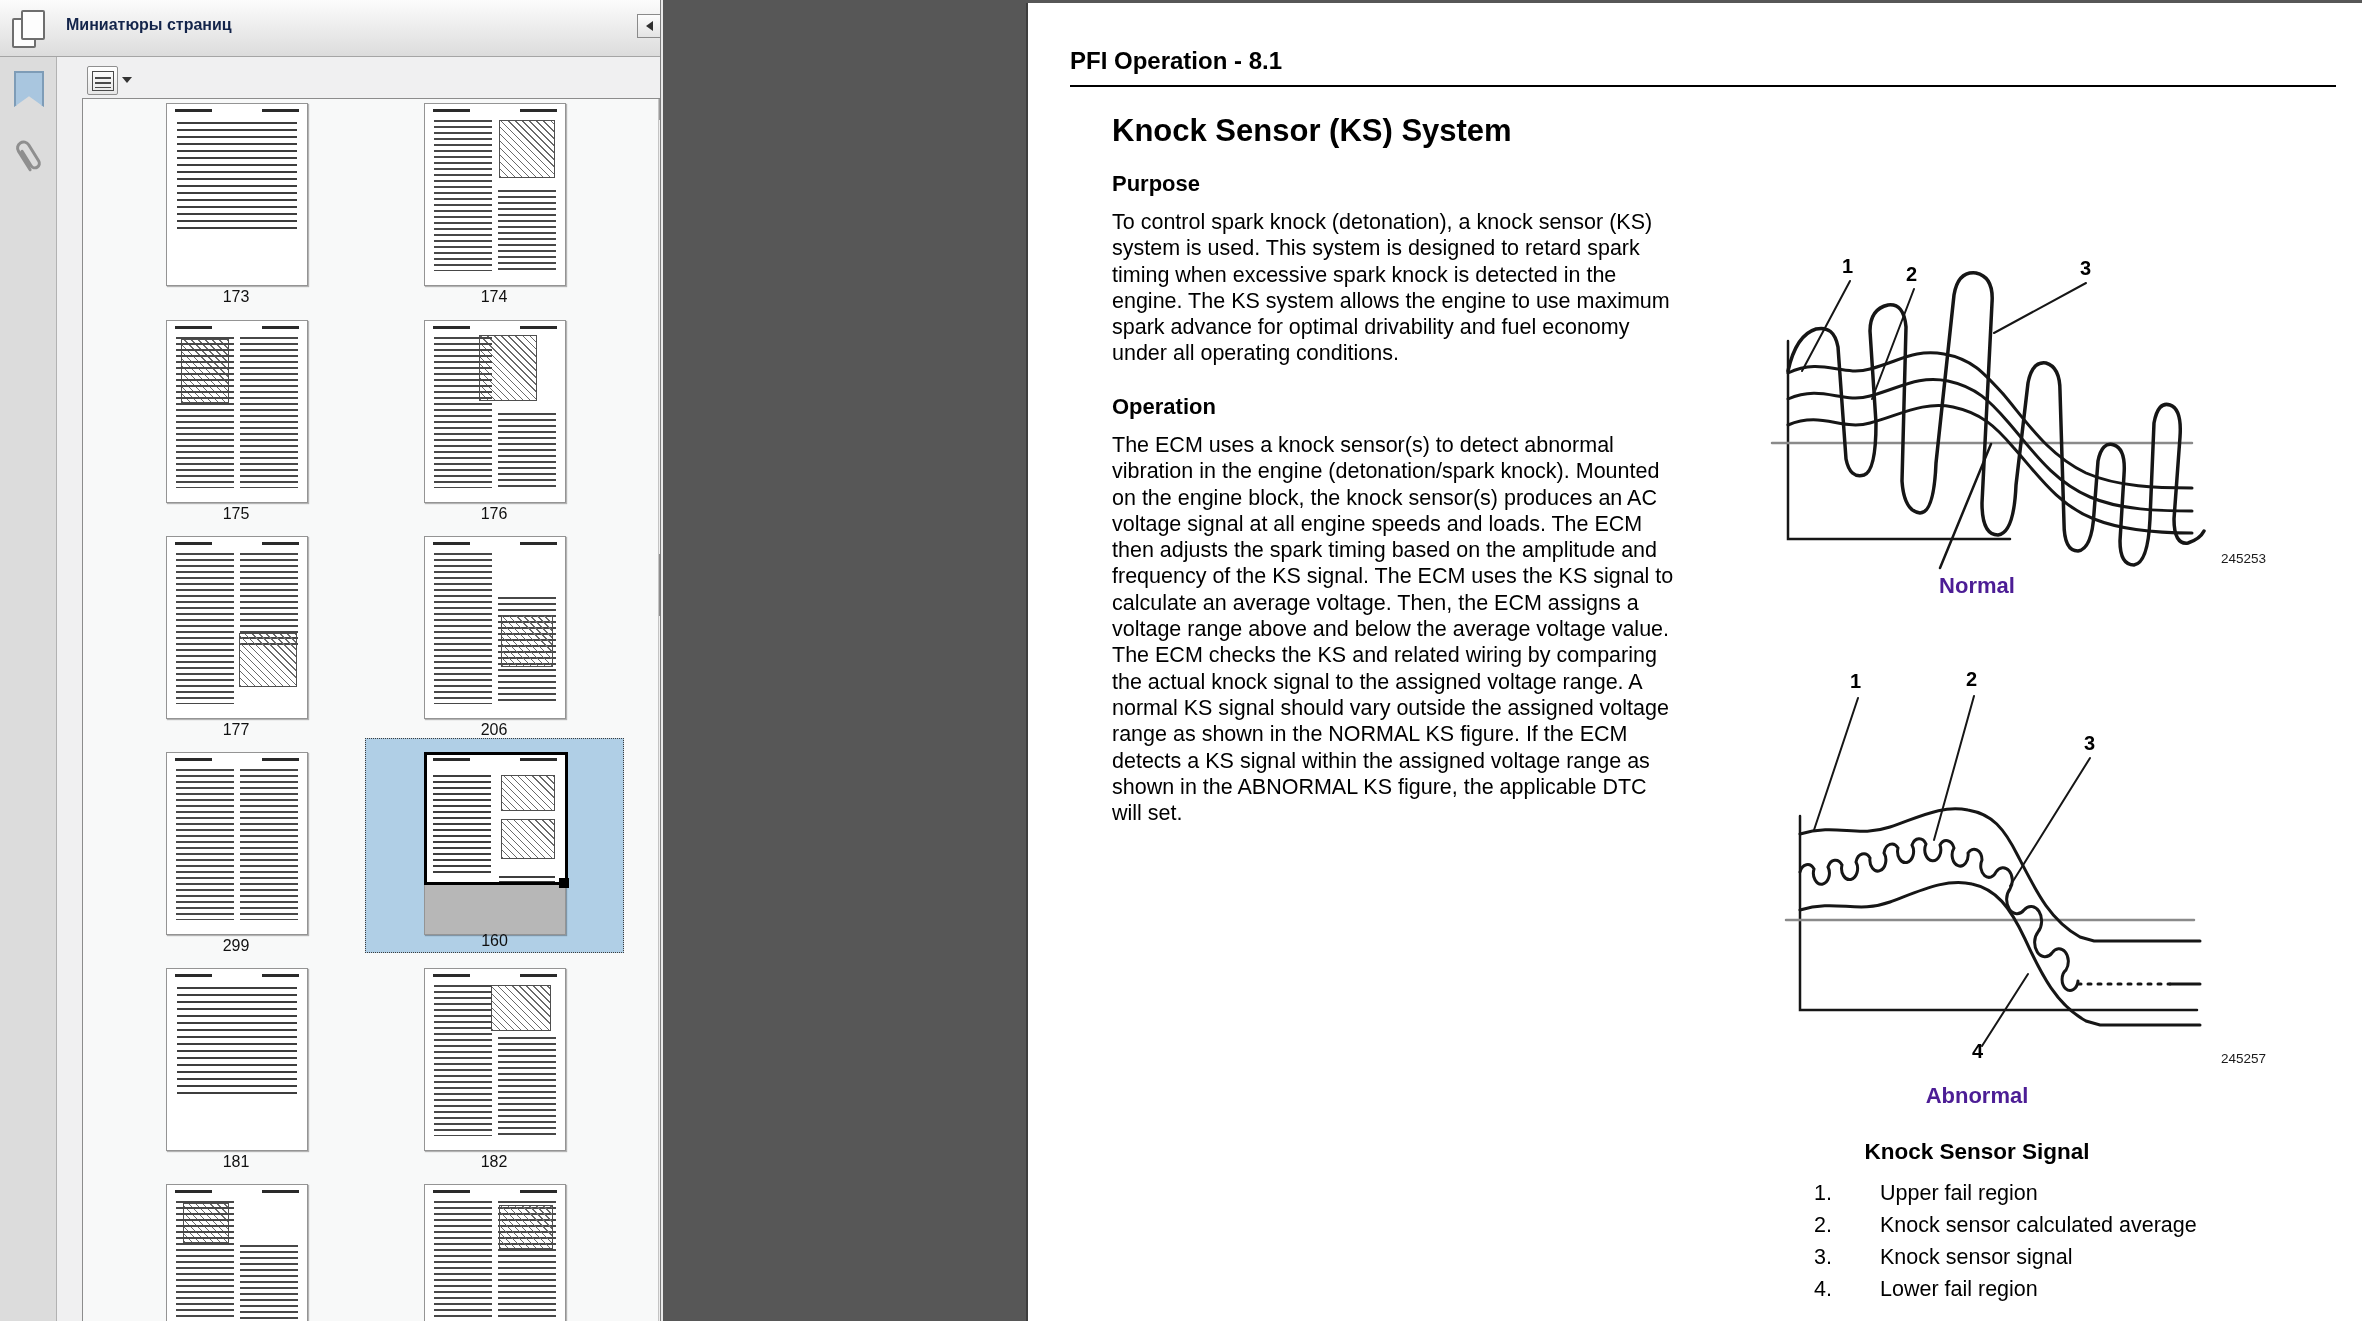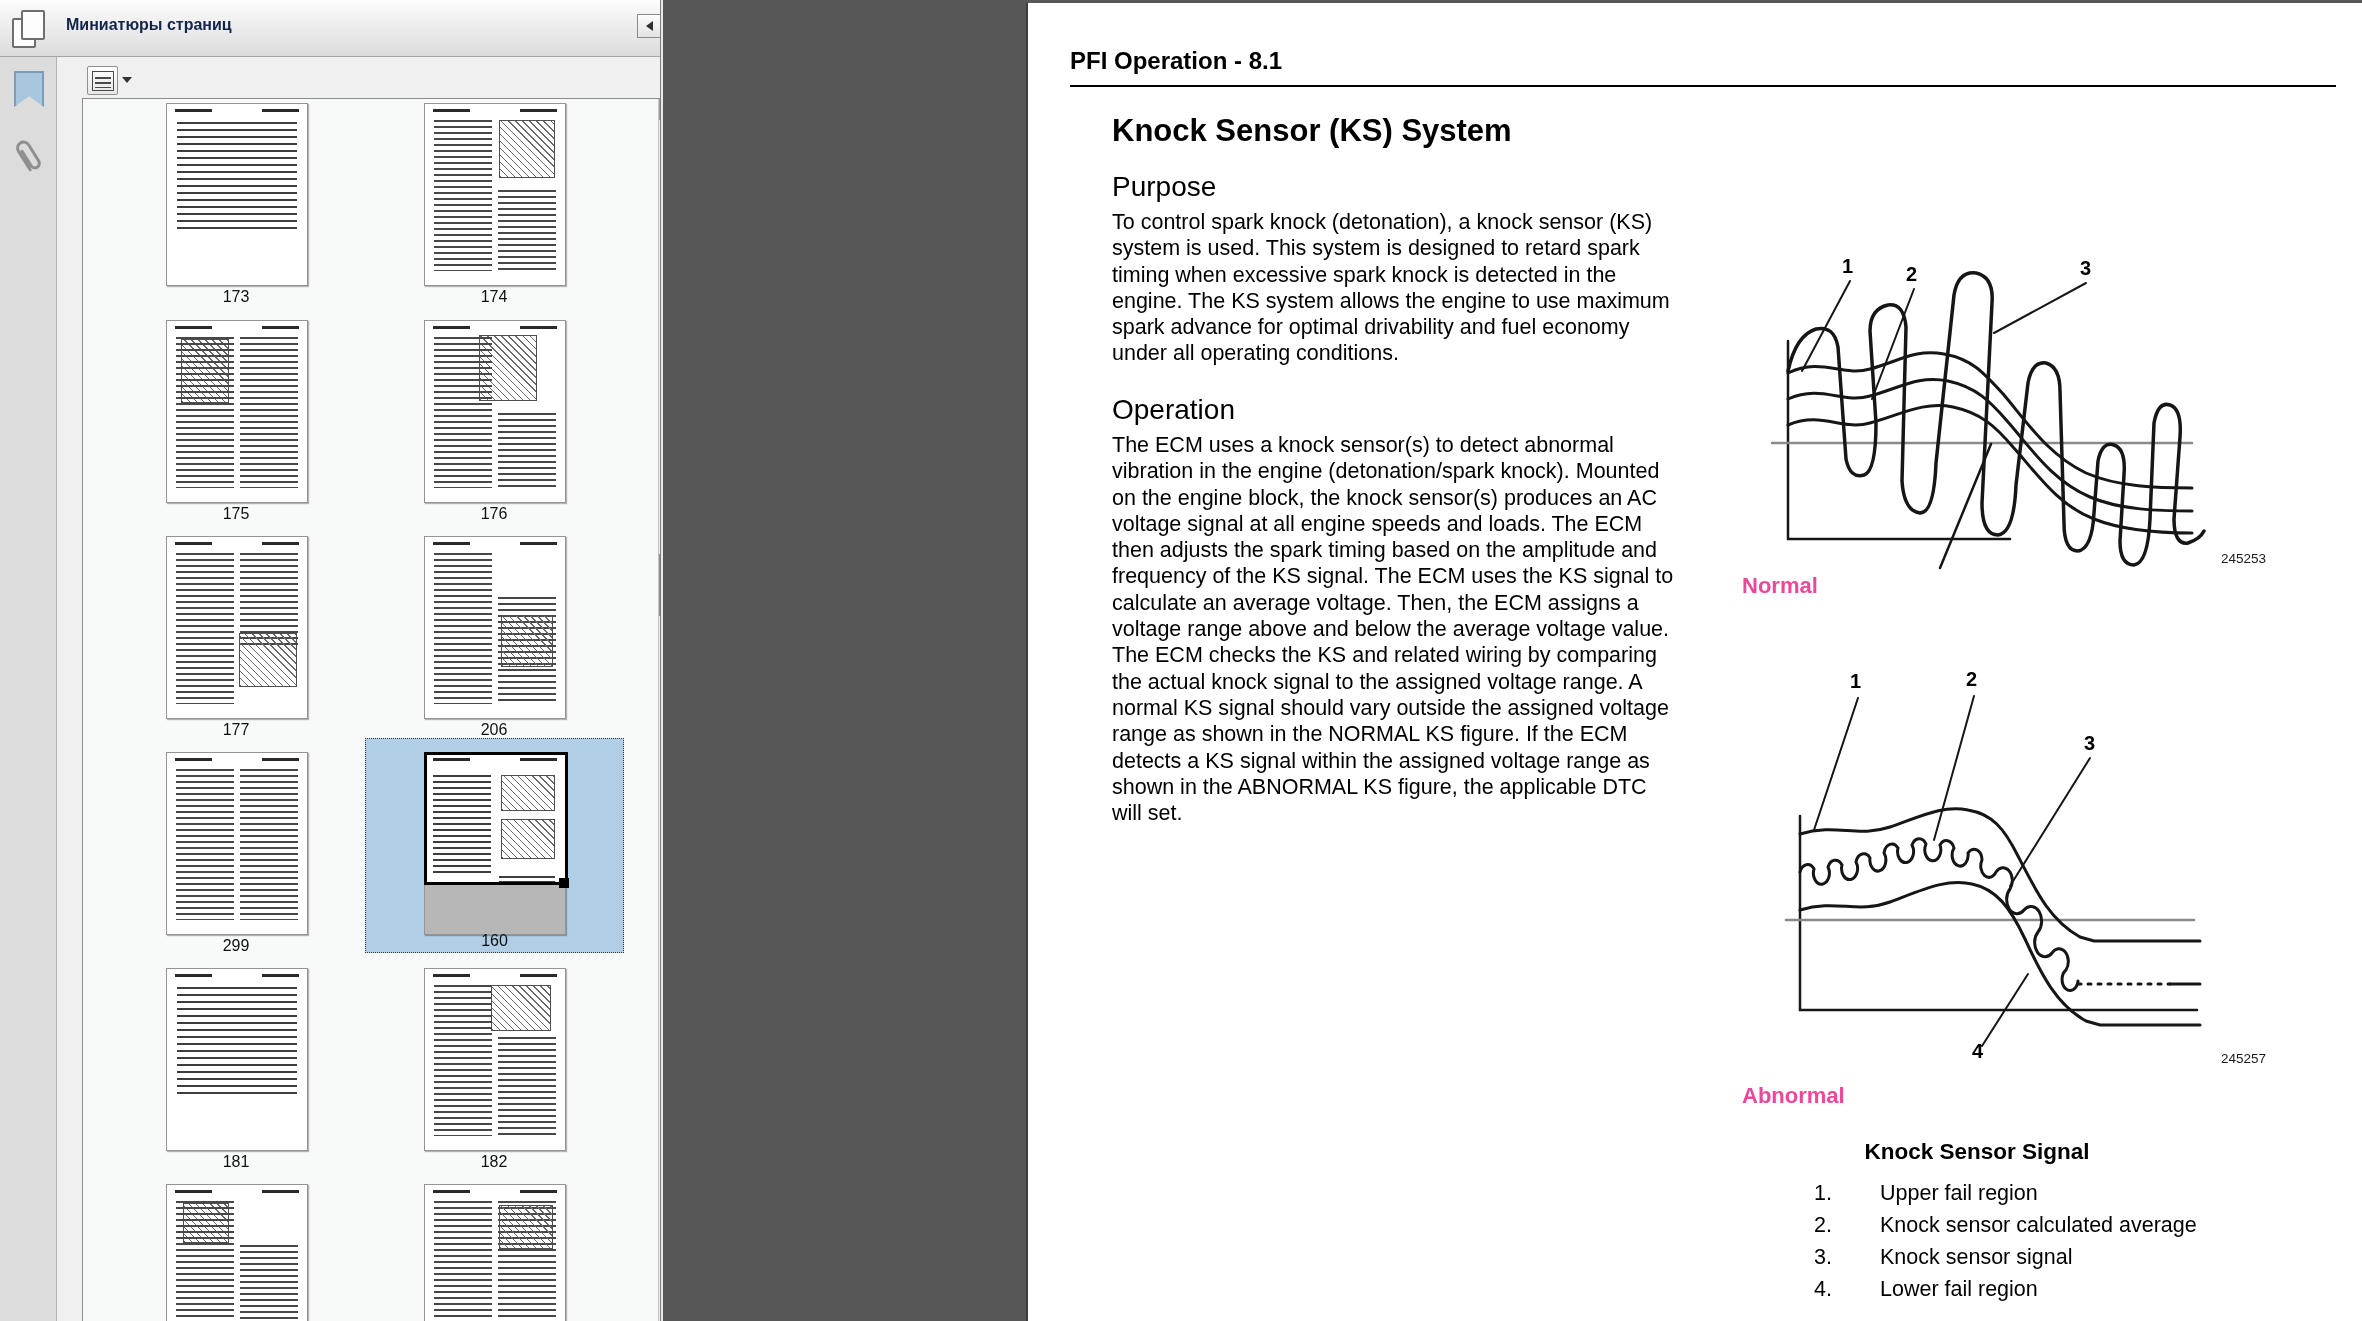--- a/index.html
+++ b/index.html
@@ -77,28 +77,28 @@
   #split-grip{position:absolute;left:666px;top:630px;width:9px;height:80px;
       background-image:radial-gradient(#a8a8a8 1px,transparent 1.4px);background-size:4px 4px;}
 
   
   #docpane{position:absolute;left:663px;top:0;width:1699px;height:1321px;background:#575757;}
   #page{position:absolute;left:363px;top:3px;width:1360px;height:1400px;background:#ffffff;
         border-left:2px solid #3e3e3e;}
   #doc-header{position:absolute;left:42px;top:44px;width:1266px;height:38px;
         border-bottom:2px solid #000;font-size:24px;font-weight:bold;color:#000;}
   #doc-title{position:absolute;left:84px;top:110px;font-size:31px;font-weight:bold;color:#000;}
-  .h2{position:absolute;left:84px;font-size:28px;font-weight:normal;color:#000;}
+  .h2{position:absolute;left:84px;font-size:22px;font-weight:bold;color:#000;}
   .para{position:absolute;left:84px;width:562px;font-size:21.5px;line-height:26.3px;color:#000;}
 
   .figwrap{position:absolute;left:714px;width:540px;}
   .figwrap svg{position:absolute;left:0;top:0;}
   .callout{position:absolute;font-size:20px;font-weight:600;color:#000;}
   .figid{position:absolute;right:16px;font-size:13.5px;color:#1a1a1a;}
-  .figcap{position:absolute;left:0;top:0;width:470px;font-size:22px;font-weight:bold;color:#ec4899;}
+  .figcap{position:absolute;left:0;top:0;width:470px;text-align:center;font-size:22px;font-weight:bold;color:#4c1d95;}
 
   #legend{position:absolute;left:714px;top:1136px;width:560px;}
   #legend-title{position:absolute;left:0;top:0;width:470px;text-align:center;font-size:22.5px;font-weight:bold;}
   .leg-item{position:absolute;height:26px;font-size:21.5px;color:#000;}
   .leg-num{position:absolute;left:72px;}
   .leg-text{position:absolute;left:138px;white-space:nowrap;}
 </style>
 </head>
 <body>
 

